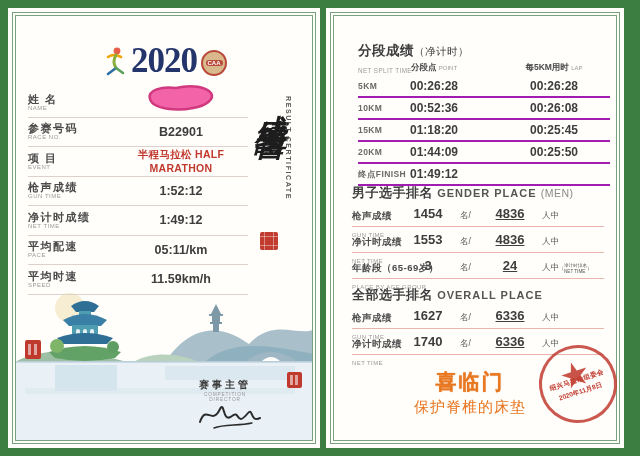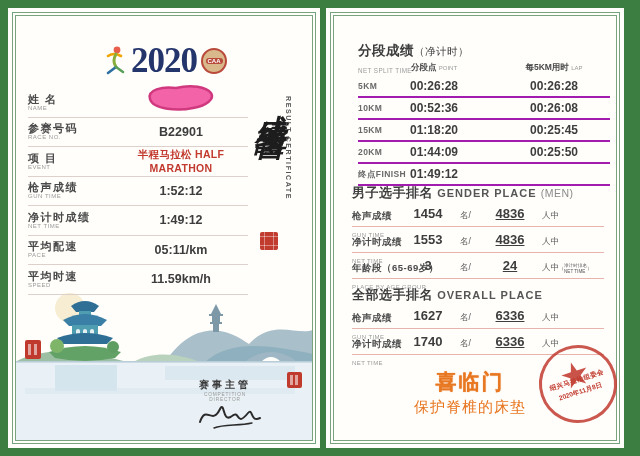--- a/index.html
+++ b/index.html
@@ -4,21 +4,21 @@
 <style>
   html,body{margin:0;padding:0;width:640px;height:456px;overflow:hidden;}
   body{background:#3c7d42;position:relative;font-family:"Liberation Sans","DejaVu Sans",sans-serif;}
   .card{position:absolute;top:8px;height:440px;background:#fffefb;}
   #left-card{left:8px;width:312px;}
   #right-card{left:326px;width:298px;}
   .frame{position:absolute;inset:4px;border:1px solid #79a37d;pointer-events:none;z-index:5;}
   .frame::after{content:"";position:absolute;inset:2px;border:1px solid #79a37d;}
 
   
-  .lp-header{position:absolute;top:36px;left:0;width:100%;display:flex;justify-content:center;align-items:flex-start;gap:4px;z-index:2;}
+  .lp-header{position:absolute;top:36px;left:0;width:100%;display:flex;justify-content:center;align-items:center;gap:4px;z-index:2;}
   .year{font-family:"Liberation Serif","DejaVu Serif",serif;font-weight:bold;font-size:35px;line-height:34px;color:#24356b;letter-spacing:-1px;}
   .title-col{display:flex;flex-direction:column;margin-top:3px;}
   .title-row{font-size:16.5px;font-weight:bold;line-height:18px;letter-spacing:1px;}
   .brand-cn{color:#e87722;}
   .title-cn{color:#24356b;}
   .subtitle{font-size:6.6px;letter-spacing:.4px;margin-top:2px;font-weight:bold;}
   .sub-brand{color:#e87722;}
   .sub-rest{color:#41506e;}
   .caa-badge{width:22px;height:22px;border-radius:50%;background:#d9b98c;border:2px solid #b94a3b;display:flex;align-items:center;justify-content:center;margin-top:4px;}
   .caa-badge span{font-size:6px;font-weight:bold;color:#fff;background:#b94a3b;border-radius:3px;padding:0 2px;}

